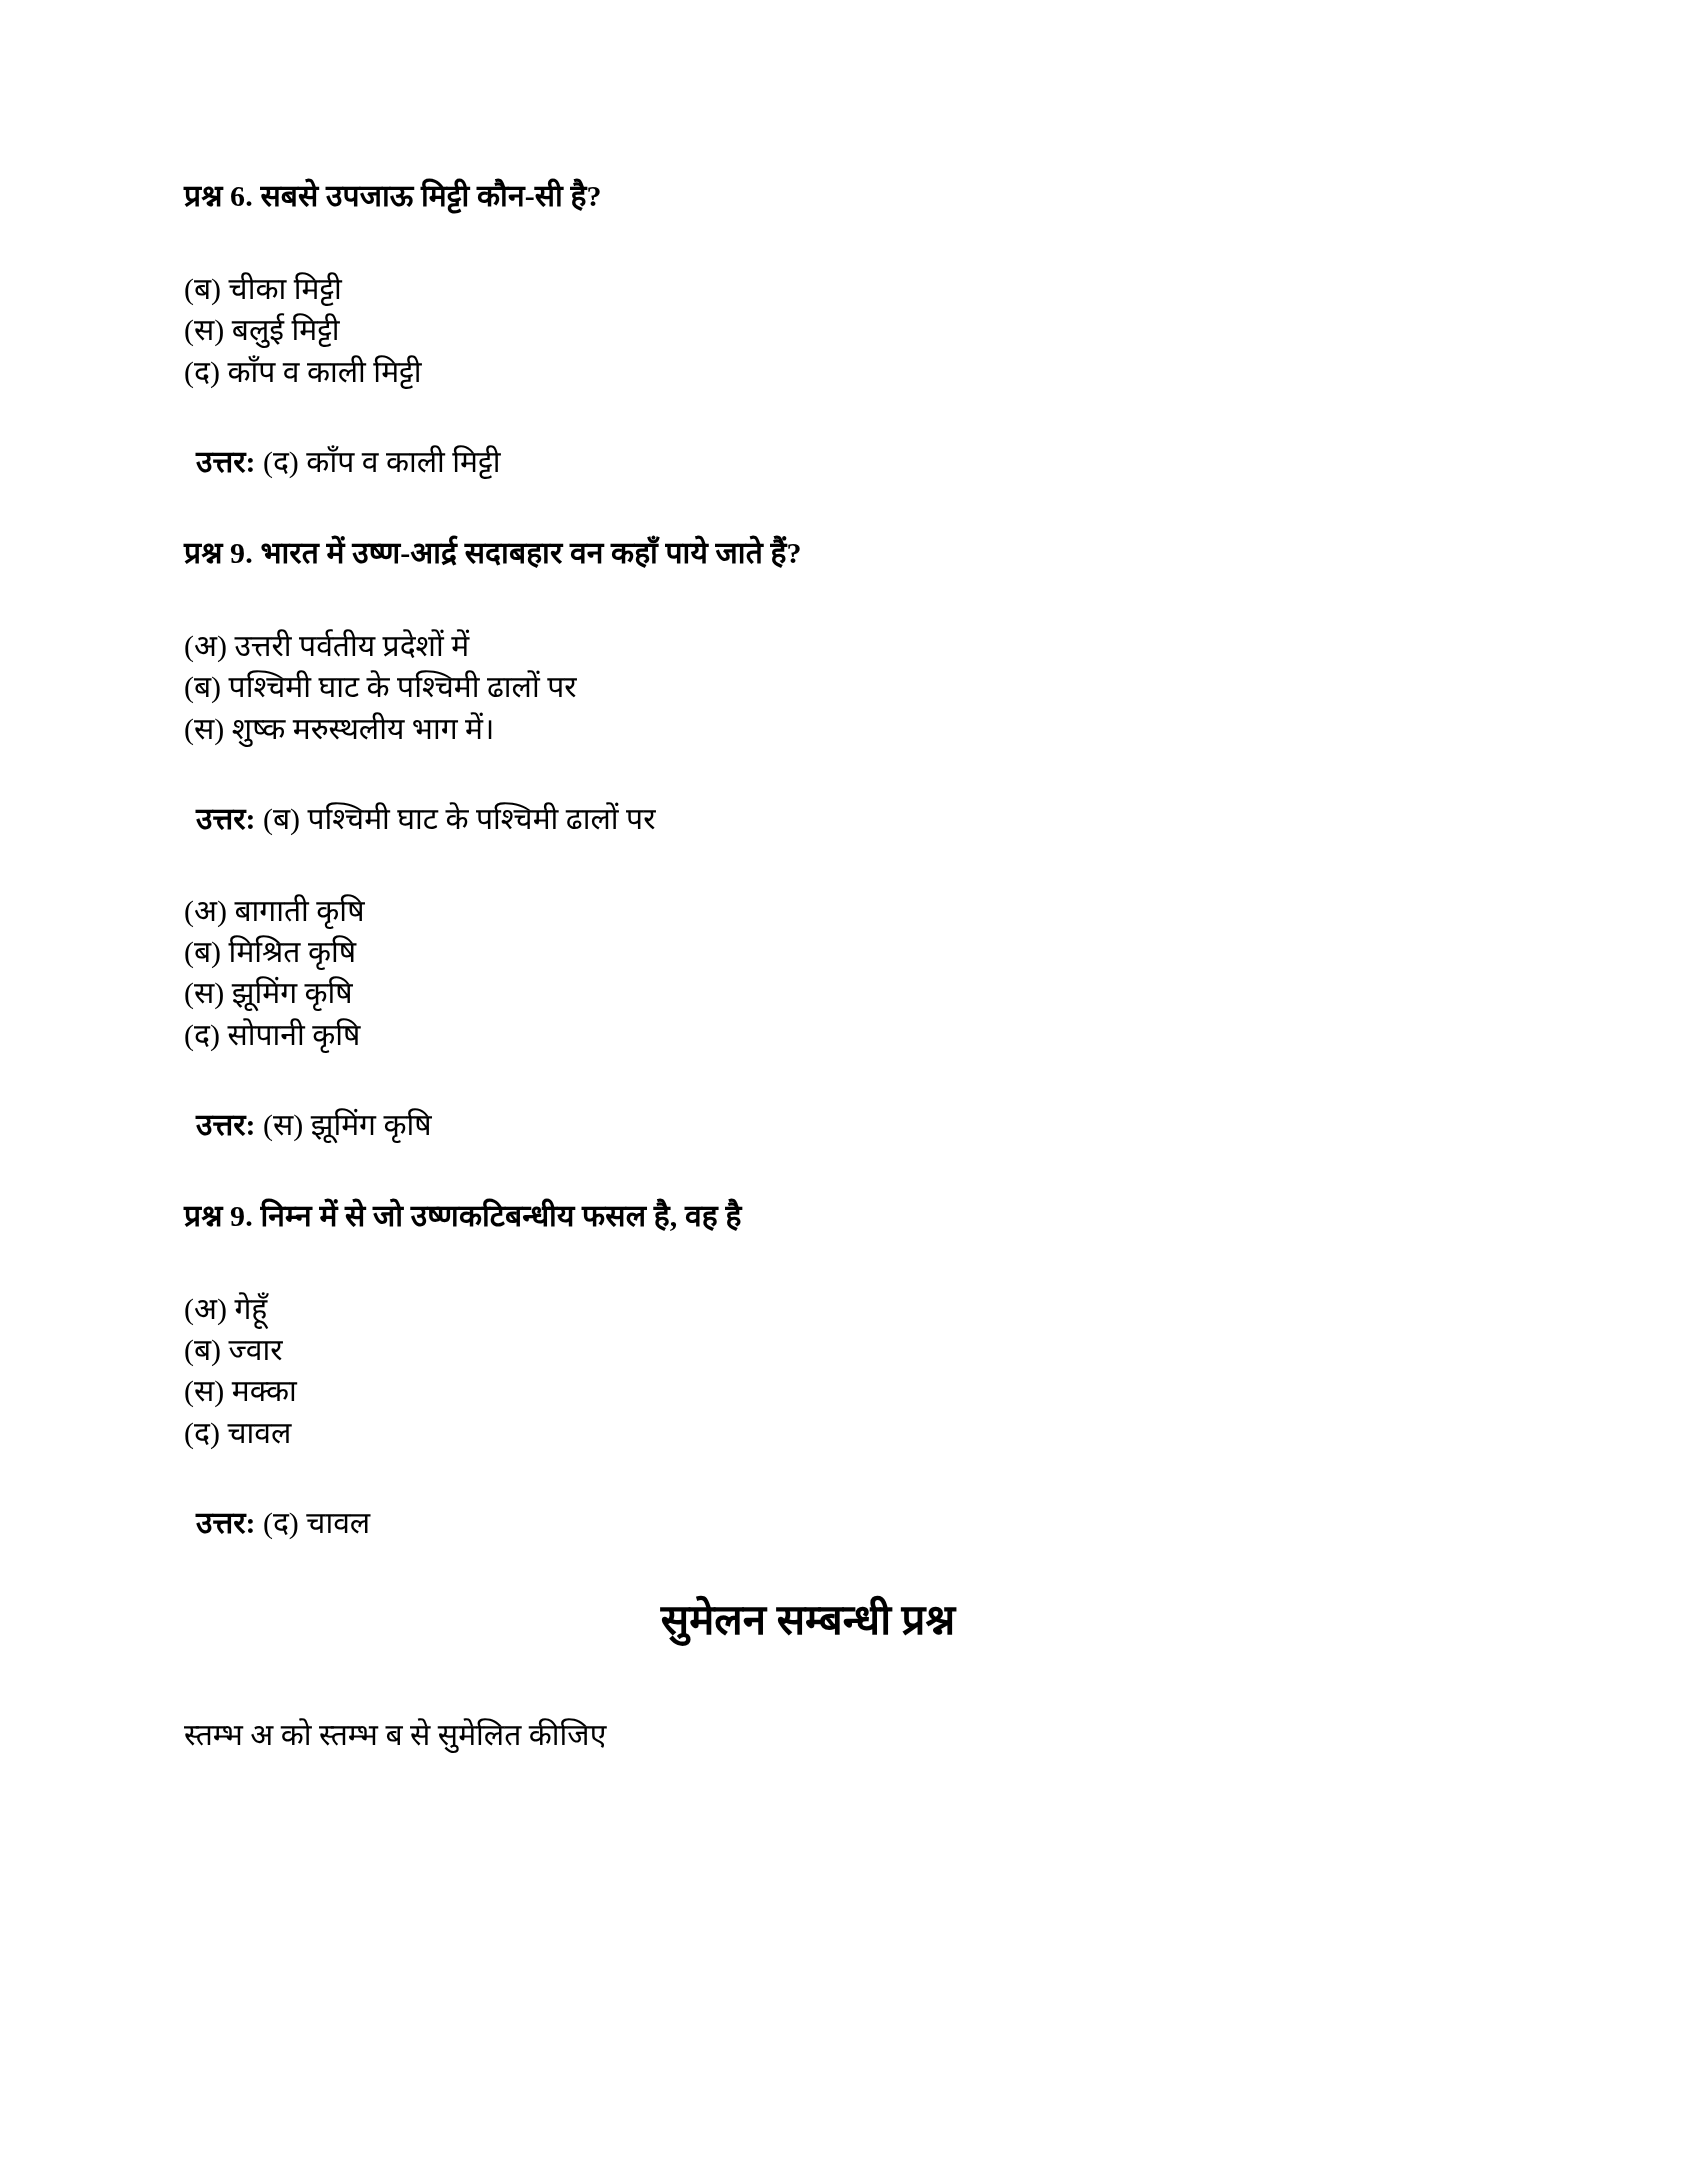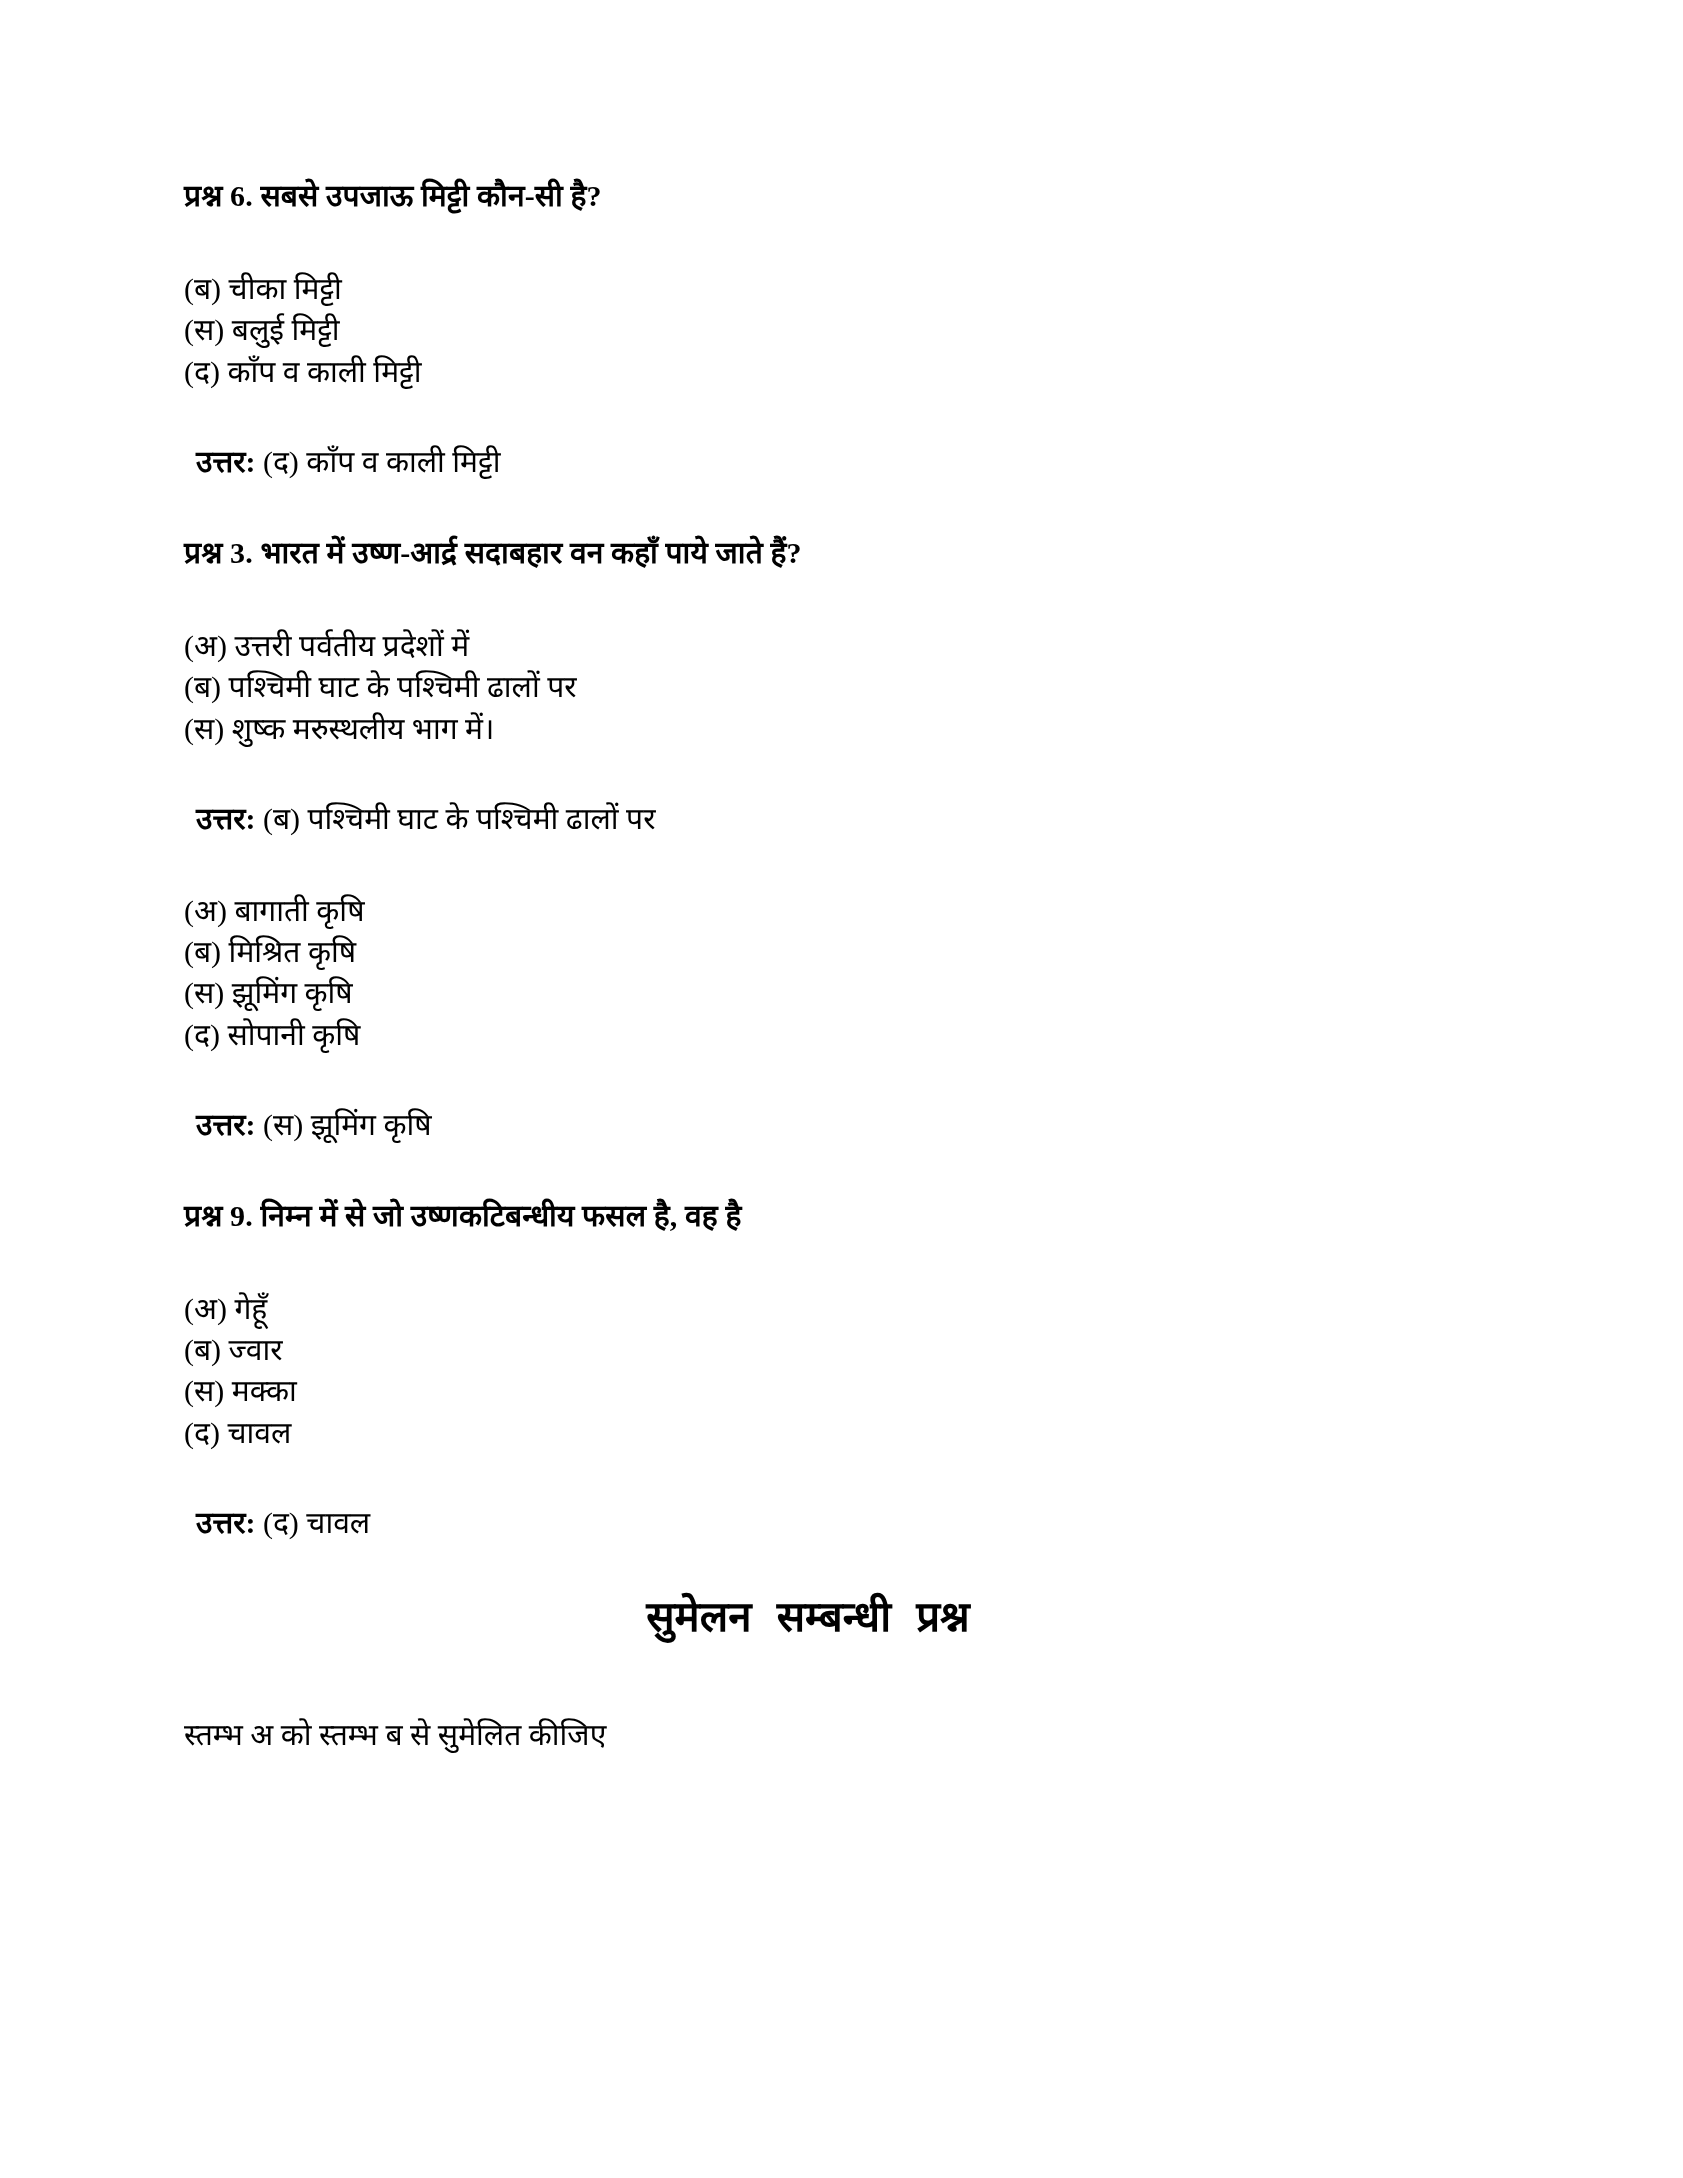--- a/index.html
+++ b/index.html
@@ -59,21 +59,20 @@
     font-weight: normal;
   }
   
   .section-heading {
     text-align: center;
     font-weight: bold;
     font-size: 42px;
     line-height: 1.25;
     margin: 46px 0 0 0;
     padding-right: 69px;
-    font-family: Liberation Mono, monospace;
   }
   .closing-line {
     font-weight: normal;
     font-size: 30px;
     line-height: 1.3;
     margin: 69px 0 0 0;
     white-space: nowrap;
   }
 </style>
 </head>
@@ -89,21 +88,21 @@
         <p class="option">(स) बलुई मिट्टी</p>
         <p class="option">(द) काँप व काली मिट्टी</p>
       </div>
       <p class="answer">
         <span class="alabel">उत्तर:</span>
         <span class="atext">(द) काँप व काली मिट्टी</span>
       </p>
     </div>
 
     <div class="qblock">
-      <p class="qtitle">प्रश्न 3. भारत में उष्ण-आर्द्र सदाबहार वन कहाँ पाये जाते हैं?</p>
+      <p class="qtitle">प्रश्न 9. भारत में उष्ण-आर्द्र सदाबहार वन कहाँ पाये जाते हैं?</p>
       <div class="options">
         <p class="option">(अ) उत्तरी पर्वतीय प्रदेशों में</p>
         <p class="option">(ब) पश्चिमी घाट के पश्चिमी ढालों पर</p>
         <p class="option">(स) शुष्क मरुस्थलीय भाग में।</p>
       </div>
       <p class="answer">
         <span class="alabel">उत्तर:</span>
         <span class="atext">(ब) पश्चिमी घाट के पश्चिमी ढालों पर</span>
       </p>
     </div>

